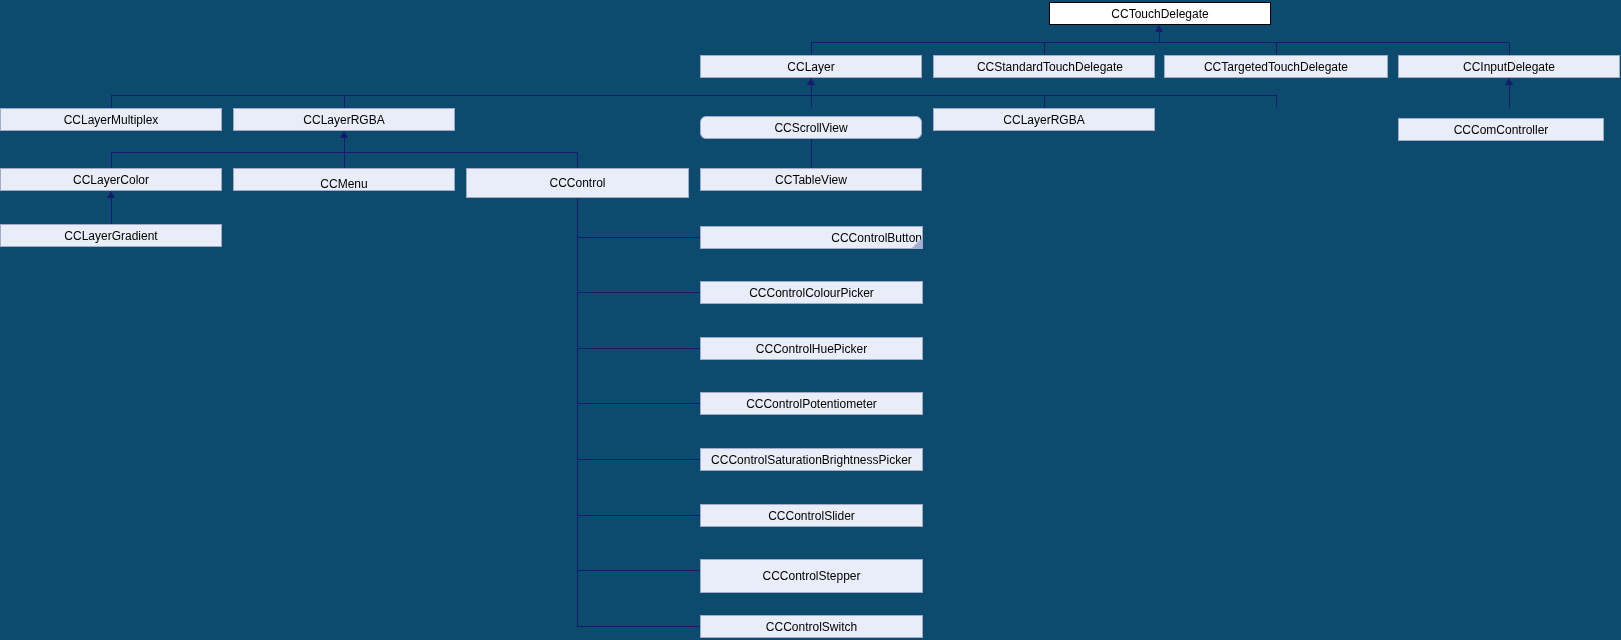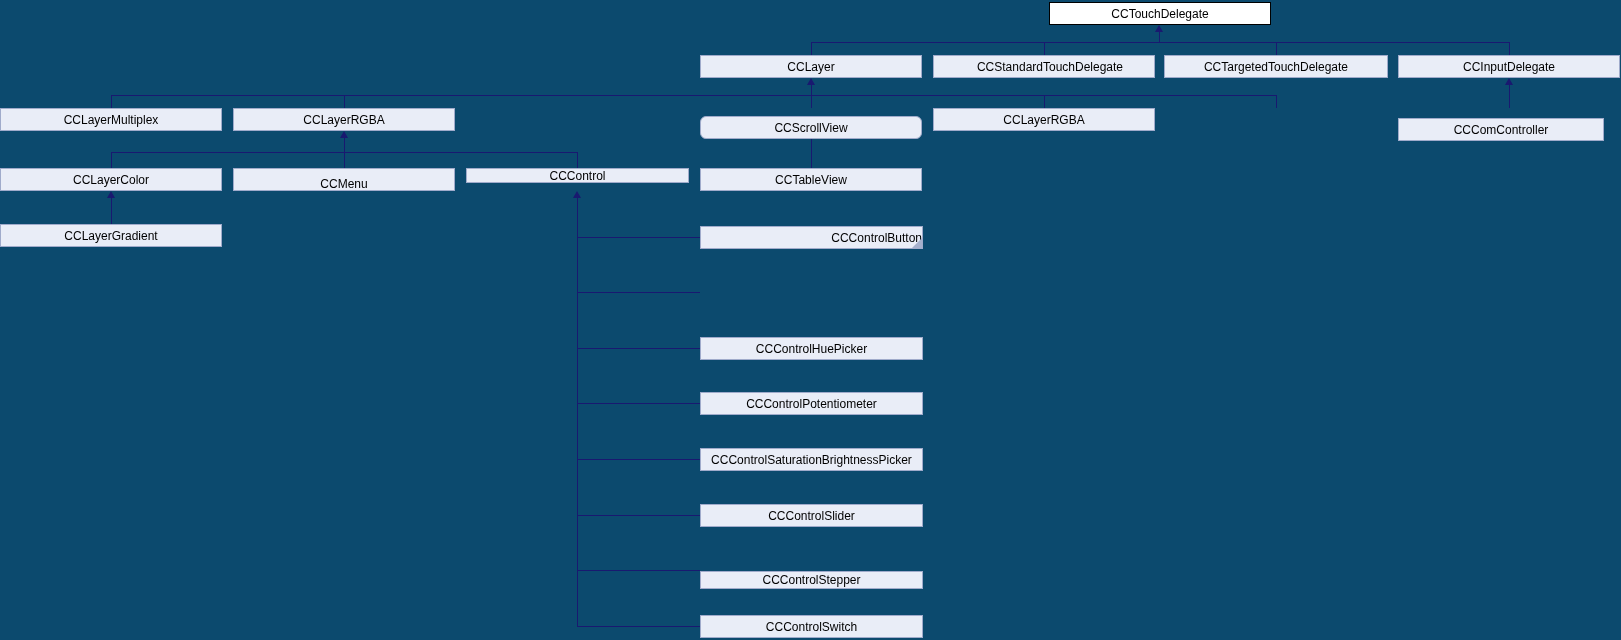--- a/index.html
+++ b/index.html
@@ -115,44 +115,47 @@
     </div>
     <div class="node" style="left: 1398px; top: 118px; width: 206px; height: 23px;">
       <span>CCComController</span>
     </div>
     <div class="node" style="left: 0px; top: 168px; width: 222px; height: 23px;">
       <span>CCLayerColor</span>
     </div>
     <div class="node" style="left: 233px; top: 168px; width: 222px; height: 23px; align-items: flex-end;">
       <span>CCMenu</span>
     </div>
-    <div class="node" style="left: 466px; top: 168px; width: 223px; height: 15px;">
+    <div class="node" style="left: 466px; top: 168px; width: 223px; height: 30px;">
       <span>CCControl</span>
     </div>
     <div class="node" style="left: 700px; top: 168px; width: 222px; height: 23px;">
       <span>CCTableView</span>
     </div>
     <div class="node" style="left: 0px; top: 224px; width: 222px; height: 23px;">
       <span>CCLayerGradient</span>
     </div>
     <div class="node" style="left: 700px; top: 226px; width: 223px; height: 23px; justify-content: flex-end;">
       <span>CCControlButton</span>
       <div class="fold"></div>
+    </div>
+    <div class="node" style="left: 700px; top: 281px; width: 223px; height: 23px;">
+      <span>CCControlColourPicker</span>
     </div>
     <div class="node" style="left: 700px; top: 337px; width: 223px; height: 23px;">
       <span>CCControlHuePicker</span>
     </div>
     <div class="node" style="left: 700px; top: 392px; width: 223px; height: 23px;">
       <span>CCControlPotentiometer</span>
     </div>
     <div class="node" style="left: 700px; top: 448px; width: 223px; height: 23px;">
       <span>CCControlSaturationBrightnessPicker</span>
     </div>
     <div class="node" style="left: 700px; top: 504px; width: 223px; height: 23px;">
       <span>CCControlSlider</span>
     </div>
-    <div class="node" style="left: 700px; top: 559px; width: 223px; height: 18px; margin-top: 12px;">
+    <div class="node" style="left: 700px; top: 559px; width: 223px; height: 34px;">
       <span>CCControlStepper</span>
     </div>
     <div class="node" style="left: 700px; top: 615px; width: 223px; height: 23px;">
       <span>CCControlSwitch</span>
     </div>
   </div>
 
 </body></html>

